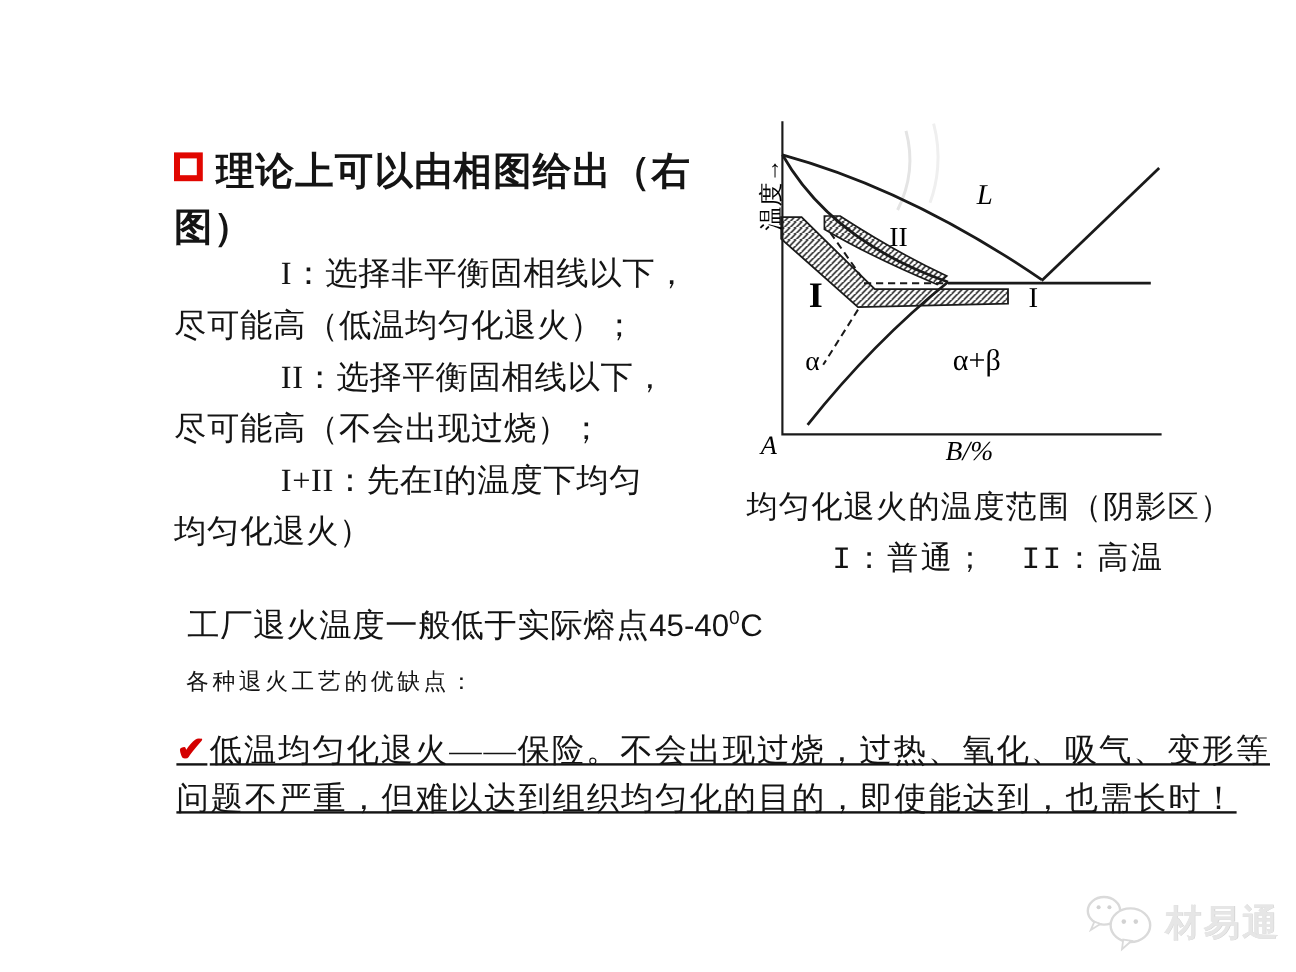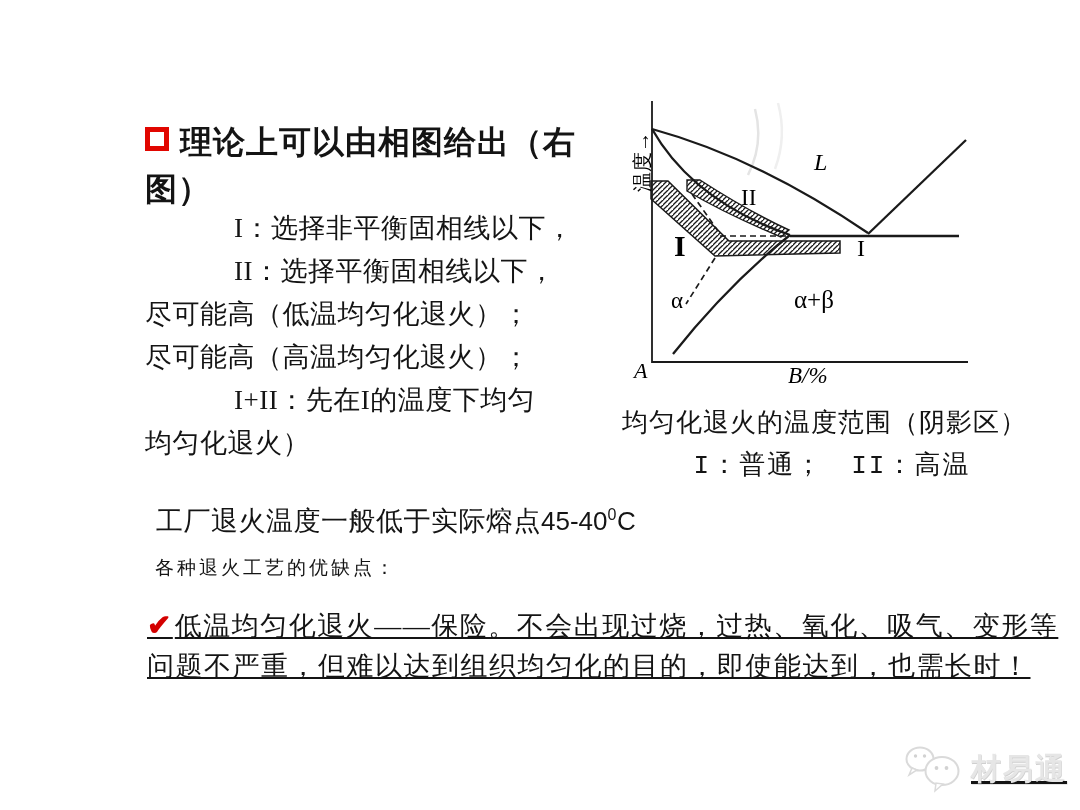--- a/index.html
+++ b/index.html
@@ -27,41 +27,41 @@
 
   .h2{font-weight:400;font-size:19px;letter-spacing:3px;white-space:nowrap;}
 
   .check-block{font-size:27px;line-height:39.5px;letter-spacing:1.5px;}
   .checkmark{color:#d40000;font-weight:700;font-size:29px;margin-right:2px;}
 
   .caption{font-size:26px;letter-spacing:1px;white-space:nowrap;}
   .caption.c2{letter-spacing:2px;font-family:Liberation Mono, monospace;}
 
   
-  .wm{display:flex;align-items:center;gap:6px;text-decoration:underline;}
+  .wm{display:flex;align-items:center;gap:6px;}
   .wm-text{font-size:30px;letter-spacing:2px;color:#e6e6e6;
            text-shadow:0.5px 0.5px 0 #cfcfcf; font-weight:700;}
 
   svg text{font-family:"Liberation Serif","DejaVu Serif",serif;}
 </style>
 </head>
 <body>
 
 <div class="abs title-line nowrap" style="left:145px;top:122px;">
   <span class="square"></span><span>理论上可以由相图给出（右</span>
 </div>
 <div class="abs title-line nowrap" style="left:145px;top:169px;">
   <span>图）</span>
 </div>
 
 <div class="abs body-block" style="left:145px;top:207px;width:470px;">
   <div class="body-line ind">I：选择非平衡固相线以下，</div>
+  <div class="body-line">尽可能高（低温均匀化退火）；</div>
   <div class="body-line ind">II：选择平衡固相线以下，</div>
-  <div class="body-line">尽可能高（低温均匀化退火）；</div>
-  <div class="body-line">尽可能高（高温均匀化退火）；</div>
+  <div class="body-line">尽可能高（不会出现过烧）；</div>
   <div class="body-line ind">I+II：先在I的温度下均匀</div>
   <div class="body-line">均匀化退火）</div>
 </div>
 
 <div class="abs factory" style="left:156px;top:503px;">
   <span>工厂退火温度一般低于实际熔点</span><span class="num">45-40</span><sup>0</sup><span class="num">C</span>
 </div>
 
 <div class="abs h2" style="left:155px;top:555px;">各种退火工艺的优缺点：</div>
 

